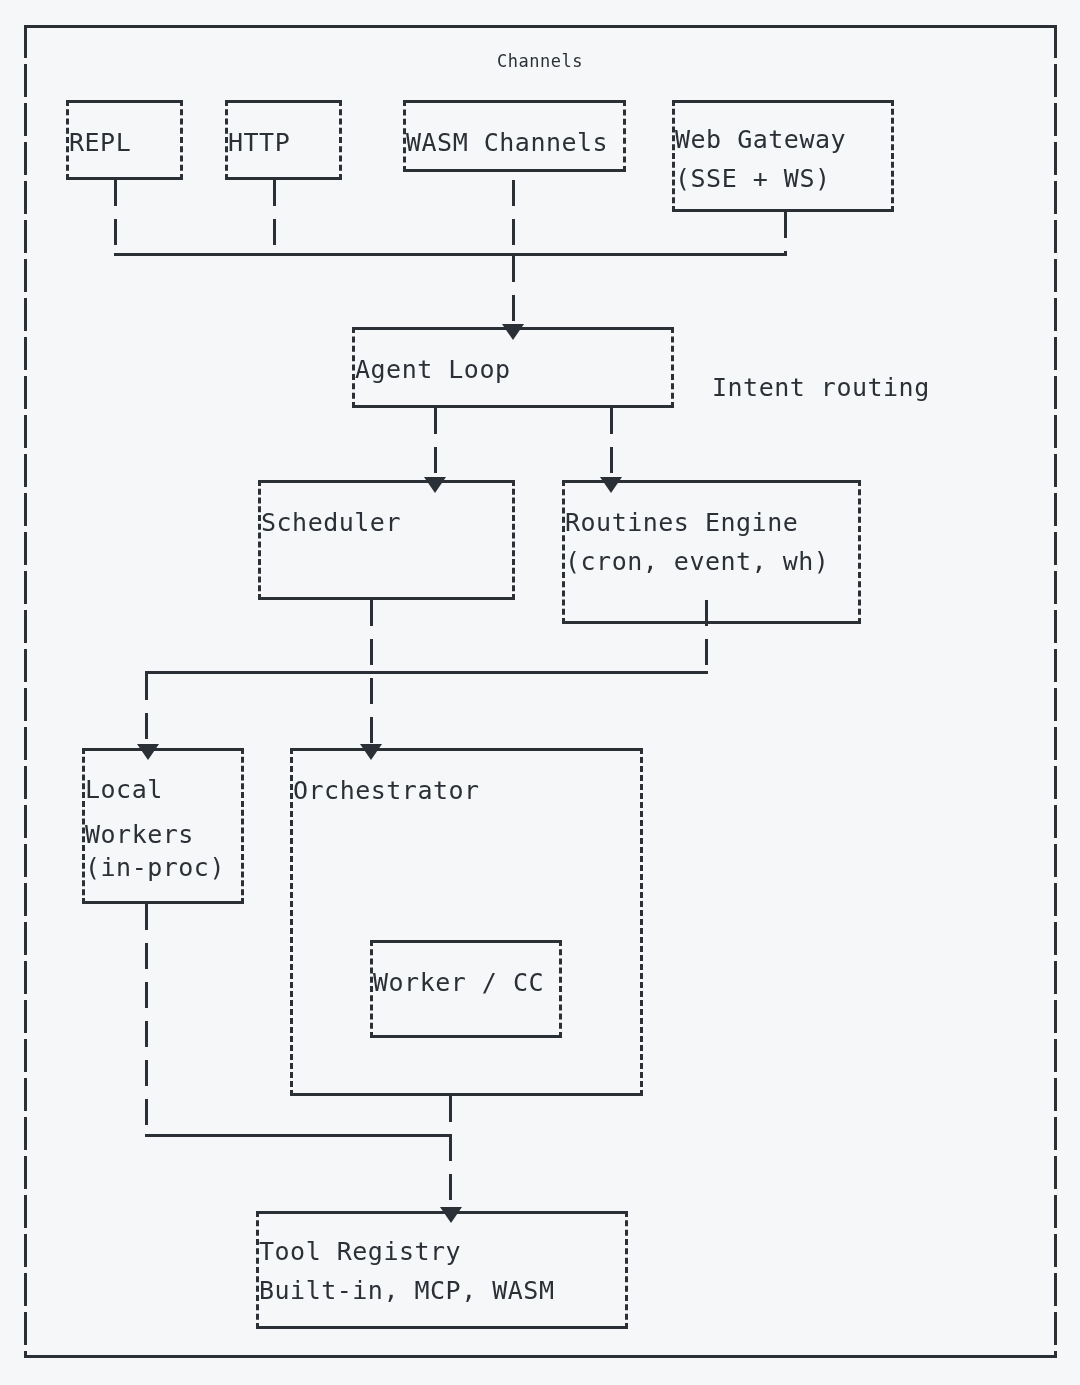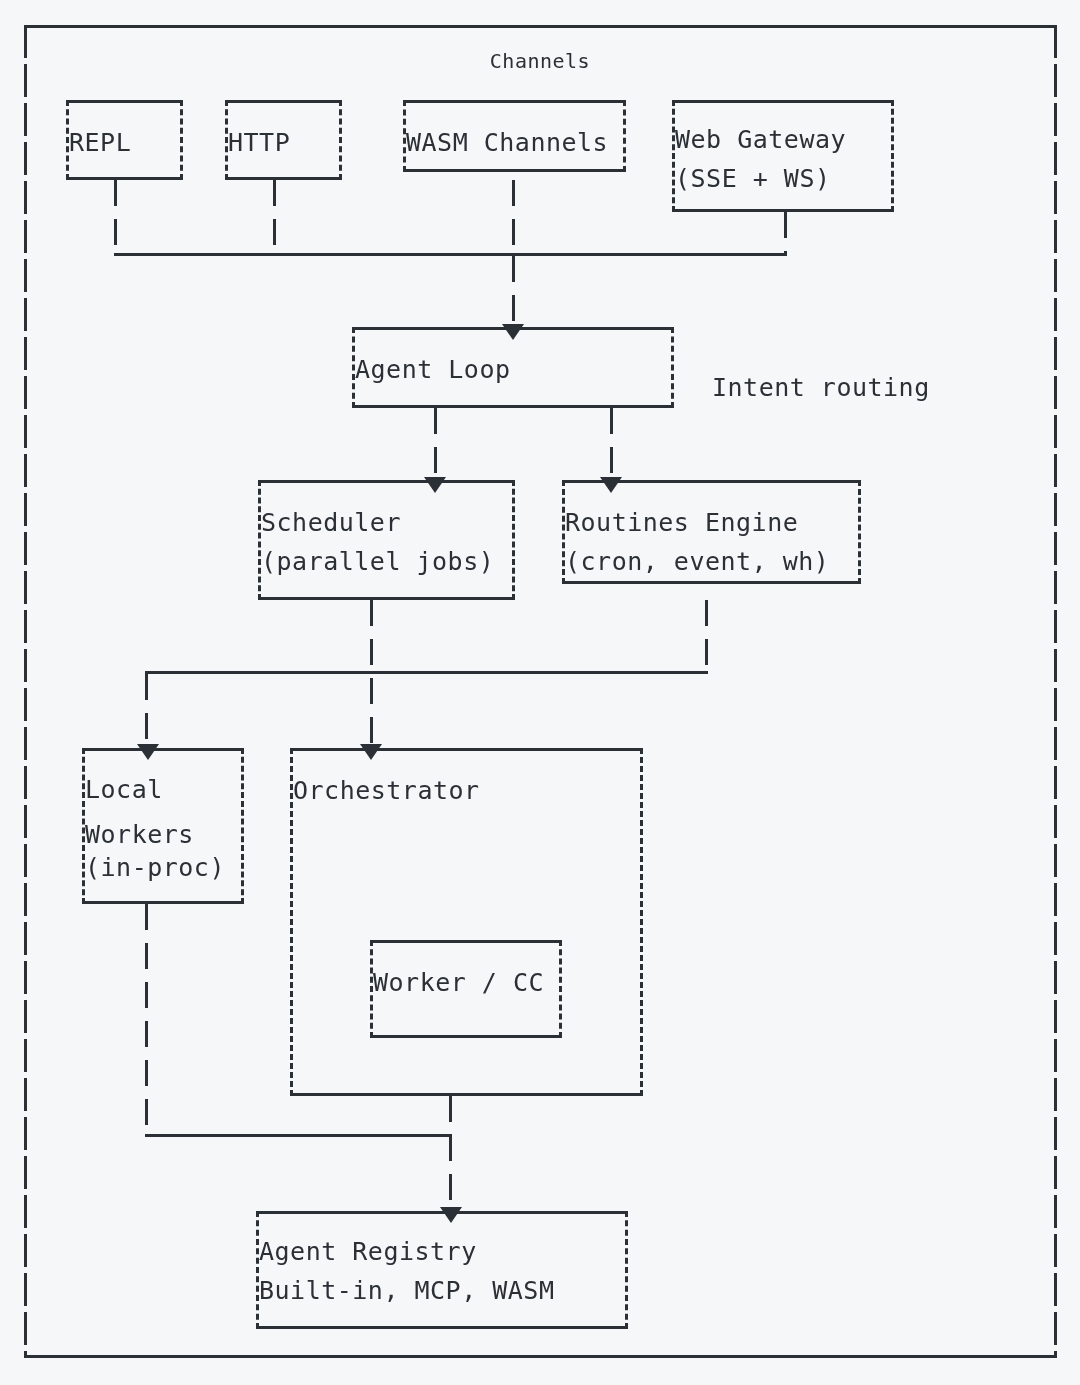--- a/index.html
+++ b/index.html
@@ -63,21 +63,21 @@
     white-space: pre;
     font-size: 25px;
     line-height: 39px;
     letter-spacing: 0.5px;
   }
   .title {
     position: absolute;
     left: 0; right: 0;
     text-align: center;
     white-space: pre;
-    font-size: 20px;
+    font-size: 17px;
     line-height: 39px;
     letter-spacing: 0.5px;
   }
 
   
   .vline {
     position: absolute;
     width: 3px;
     background-image: linear-gradient(#2b3036 26px, transparent 26px);
     background-size: 3px 39px;
@@ -141,24 +141,23 @@
   <div class="freetext" style="left:712px; top:368px;">Intent routing</div>
 
   <div class="vline" style="left:434px; top:408px; height:70px;"></div>
   <div class="arrow" style="left:424px; top:477px;"></div>
 
   <div class="vline" style="left:610px; top:408px; height:70px;"></div>
   <div class="arrow" style="left:600px; top:477px;"></div>
 
   <div class="asciibox" style="left:258px; top:480px; width:257px; height:120px;">
     <div class="boxlabel" style="top:20px;">Scheduler</div>
-    <div class="boxlabel" style="top:59px;">(parallel jobs)</div>
   </div>
 
-  <div class="asciibox" style="left:562px; top:480px; width:299px; height:104px;">
+  <div class="asciibox" style="left:562px; top:480px; width:299px; height:144px;">
     <div class="boxlabel" style="top:20px;">Routines Engine</div>
     <div class="boxlabel" style="top:59px;">(cron, event, wh)</div>
   </div>
 
   <div class="vline" style="left:370px; top:600px; height:145px;"></div>
   <div class="arrow" style="left:360px; top:744px;"></div>
 
   <div class="vline" style="left:705px; top:600px; height:73px;"></div>
   <div class="hline" style="left:145px; top:671px; width:563px;"></div>
   <div class="vline" style="left:145px; top:674px; height:71px;"></div>
@@ -179,17 +178,17 @@
     <div class="boxlabel" style="top:20px;">Worker / CC</div>
   </div>
 
   <div class="vline" style="left:145px; top:904px; height:232px;"></div>
   <div class="hline" style="left:145px; top:1134px; width:307px;"></div>
 
   <div class="vline" style="left:449px; top:1096px; height:114px;"></div>
   <div class="arrow" style="left:440px; top:1207px;"></div>
 
   <div class="asciibox" style="left:256px; top:1211px; width:372px; height:118px;">
-    <div class="boxlabel" style="top:18px;">Agent Registry</div>
+    <div class="boxlabel" style="top:18px;">Tool Registry</div>
     <div class="boxlabel" style="top:57px;">Built-in, MCP, WASM</div>
   </div>
 
 </div>
 
 </body></html>

